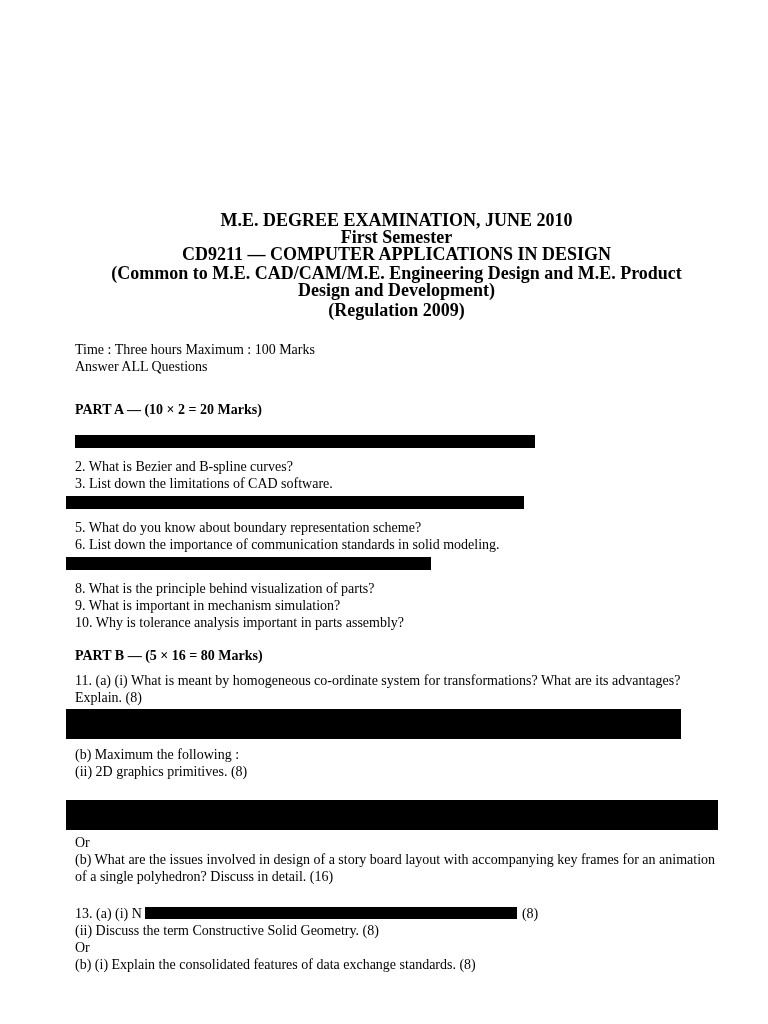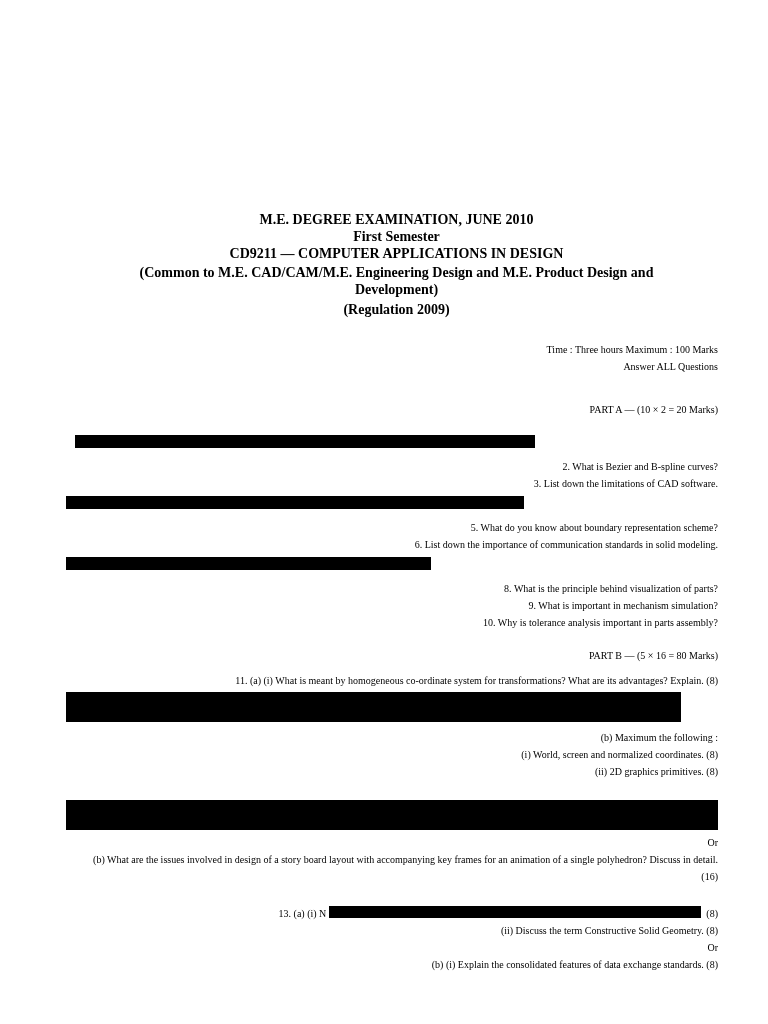--- a/index.html
+++ b/index.html
@@ -12,30 +12,29 @@
     overflow:hidden;
   }
   .page {
     position:absolute; inset:0;
     background:#fff;
     padding:212px 50px 0 75px;
   }
   .title-block {
     text-align:center;
     font-weight:bold;
-    font-size:14px;
+    font-size:18px;
     line-height:16.8px;
   }
   .common-line { max-width:600px; margin:3px auto; }
   .body-line {
-    font-size:10px;
+    font-size:14px;
     line-height:17px;
-    text-align:right;
   }
-  .heading { font-weight:normal;margin-left:22px; }
+  .heading { font-weight:bold; }
   .info-block { margin-top:22px; }
   .parta-heading { margin-top:26px; }
   .partb-heading { margin-top:16px; }
   .redact { background:#000; }
   .bar-small { height:13px; }
   .bar-big { height:30px; }
   .shift-left { margin-left:-9px; }
   .bar1 { width:460px; margin-top:17px; }
   .bar2 { width:458px; margin-top:4px; }
   .bar3 { width:365px; margin-top:4px; }
@@ -84,21 +83,20 @@
   <div class="redact bar-small bar3 shift-left"></div>
   <div class="body-line gap-after-bar">8. What is the principle behind visualization of parts?</div>
   <div class="body-line">9. What is important in mechanism simulation?</div>
   <div class="body-line">10. Why is tolerance analysis important in parts assembly?</div>
 
   <div class="body-line heading partb-heading">PART B — (5 × 16 = 80 Marks)</div>
 
   <div class="body-line q11-first">11. (a) (i) What is meant by homogeneous co-ordinate system for transformations? What are its advantages? Explain. (8)</div>
   <div class="redact bar-big bar4 shift-left"></div>
   <div class="body-line b-after-bigbar">(b) Maximum the following :</div>
-  <div class="body-line">(i) World, screen and normalized coordinates. (8)</div>
   <div class="body-line">(ii) 2D graphics primitives. (8)</div>
 
   <div class="redact bar-big bar5 shift-left"></div>
   <div class="body-line or-line">Or</div>
   <div class="body-line">(b) What are the issues involved in design of a story board layout with accompanying key frames for an animation of a single polyhedron? Discuss in detail. (16)</div>
 
   <div class="body-line q13-block"><span>13. (a) (i) N</span><span class="inline-bar"></span><span>(8)</span></div>
   <div class="body-line">(ii) Discuss the term Constructive Solid Geometry. (8)</div>
   <div class="body-line">Or</div>
   <div class="body-line">(b) (i) Explain the consolidated features of data exchange standards. (8)</div>

